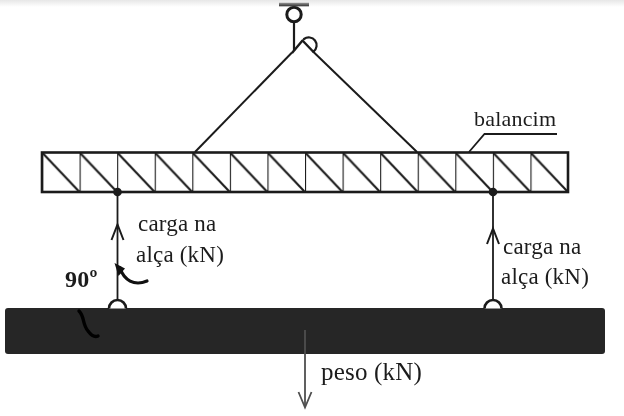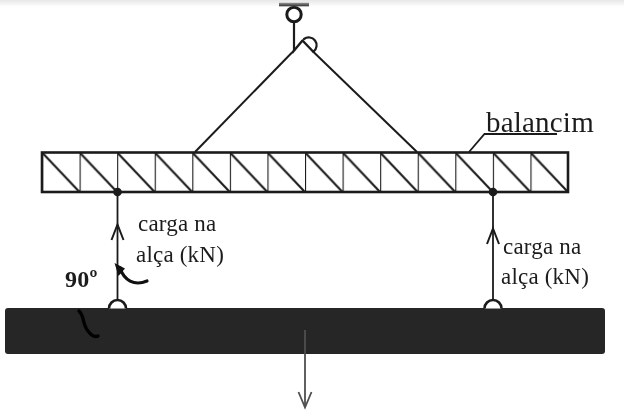--- a/index.html
+++ b/index.html
@@ -15,21 +15,21 @@
     background:linear-gradient(#e7e7e7,rgba(255,255,255,0));
     pointer-events:none;
   }
   svg{position:absolute;top:0;left:0;}
   .lbl{
     position:absolute;
     color:#1c1c1c;
     white-space:nowrap;
     letter-spacing:0.2px;
   }
-  .lbl-balancim{left:486px;top:106px;font-size:29px;}
+  .lbl-balancim{left:474px;top:106px;font-size:22px;}
   .lbl-carga-left-1{left:138px;top:211px;font-size:23px;}
   .lbl-carga-left-2{left:136px;top:242px;font-size:23px;}
   .lbl-carga-right-1{left:503px;top:234px;font-size:23px;}
   .lbl-carga-right-2{left:501px;top:264px;font-size:23px;}
   .lbl-angle{left:65px;top:266px;font-size:24px;font-weight:bold;}
   .lbl-peso{left:321px;top:358px;font-size:25px;}
 </style>
 </head>
 <body>
 
@@ -91,15 +91,16 @@
   <div class="lbl lbl-balancim">balancim</div>
 
   <div class="lbl lbl-carga-left-1">carga na</div>
   <div class="lbl lbl-carga-left-2">alça (kN)</div>
 
   <div class="lbl lbl-carga-right-1">carga na</div>
   <div class="lbl lbl-carga-right-2">alça (kN)</div>
 
   <div class="lbl lbl-angle">90º</div>
 
+  <div class="lbl lbl-peso">peso (kN)</div>
 
   <div class="top-fade"></div>
 </div>
 
 </body></html>

